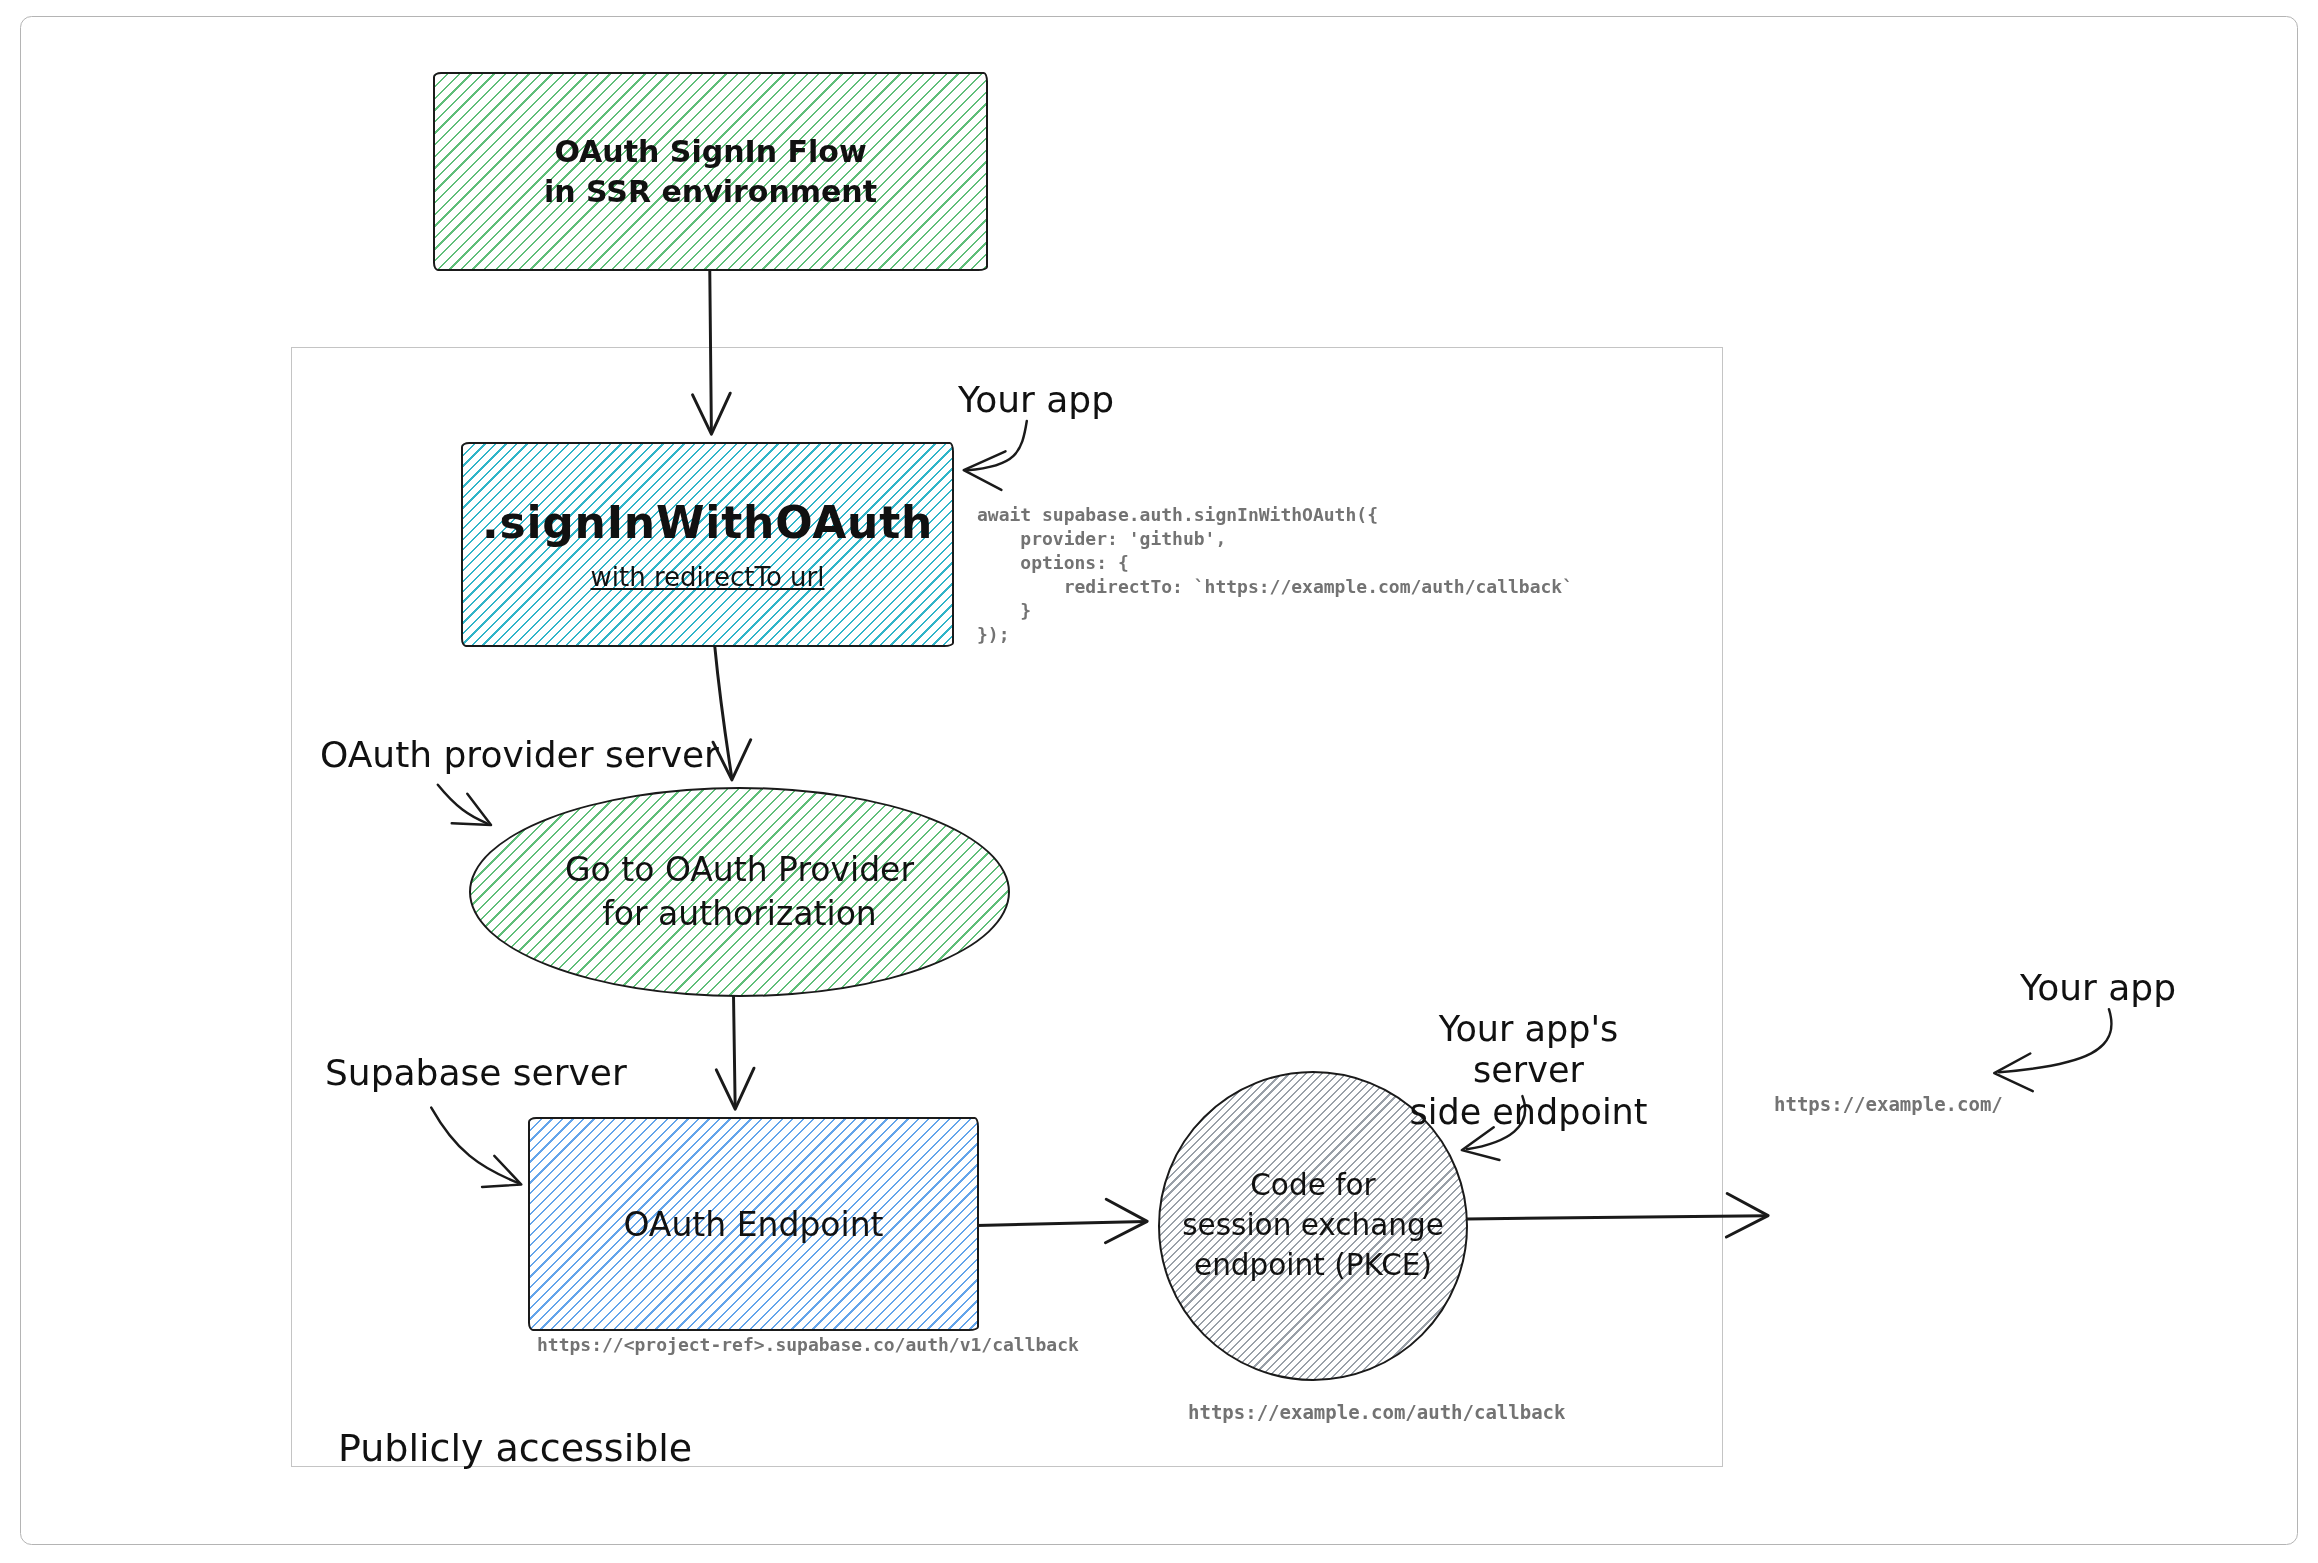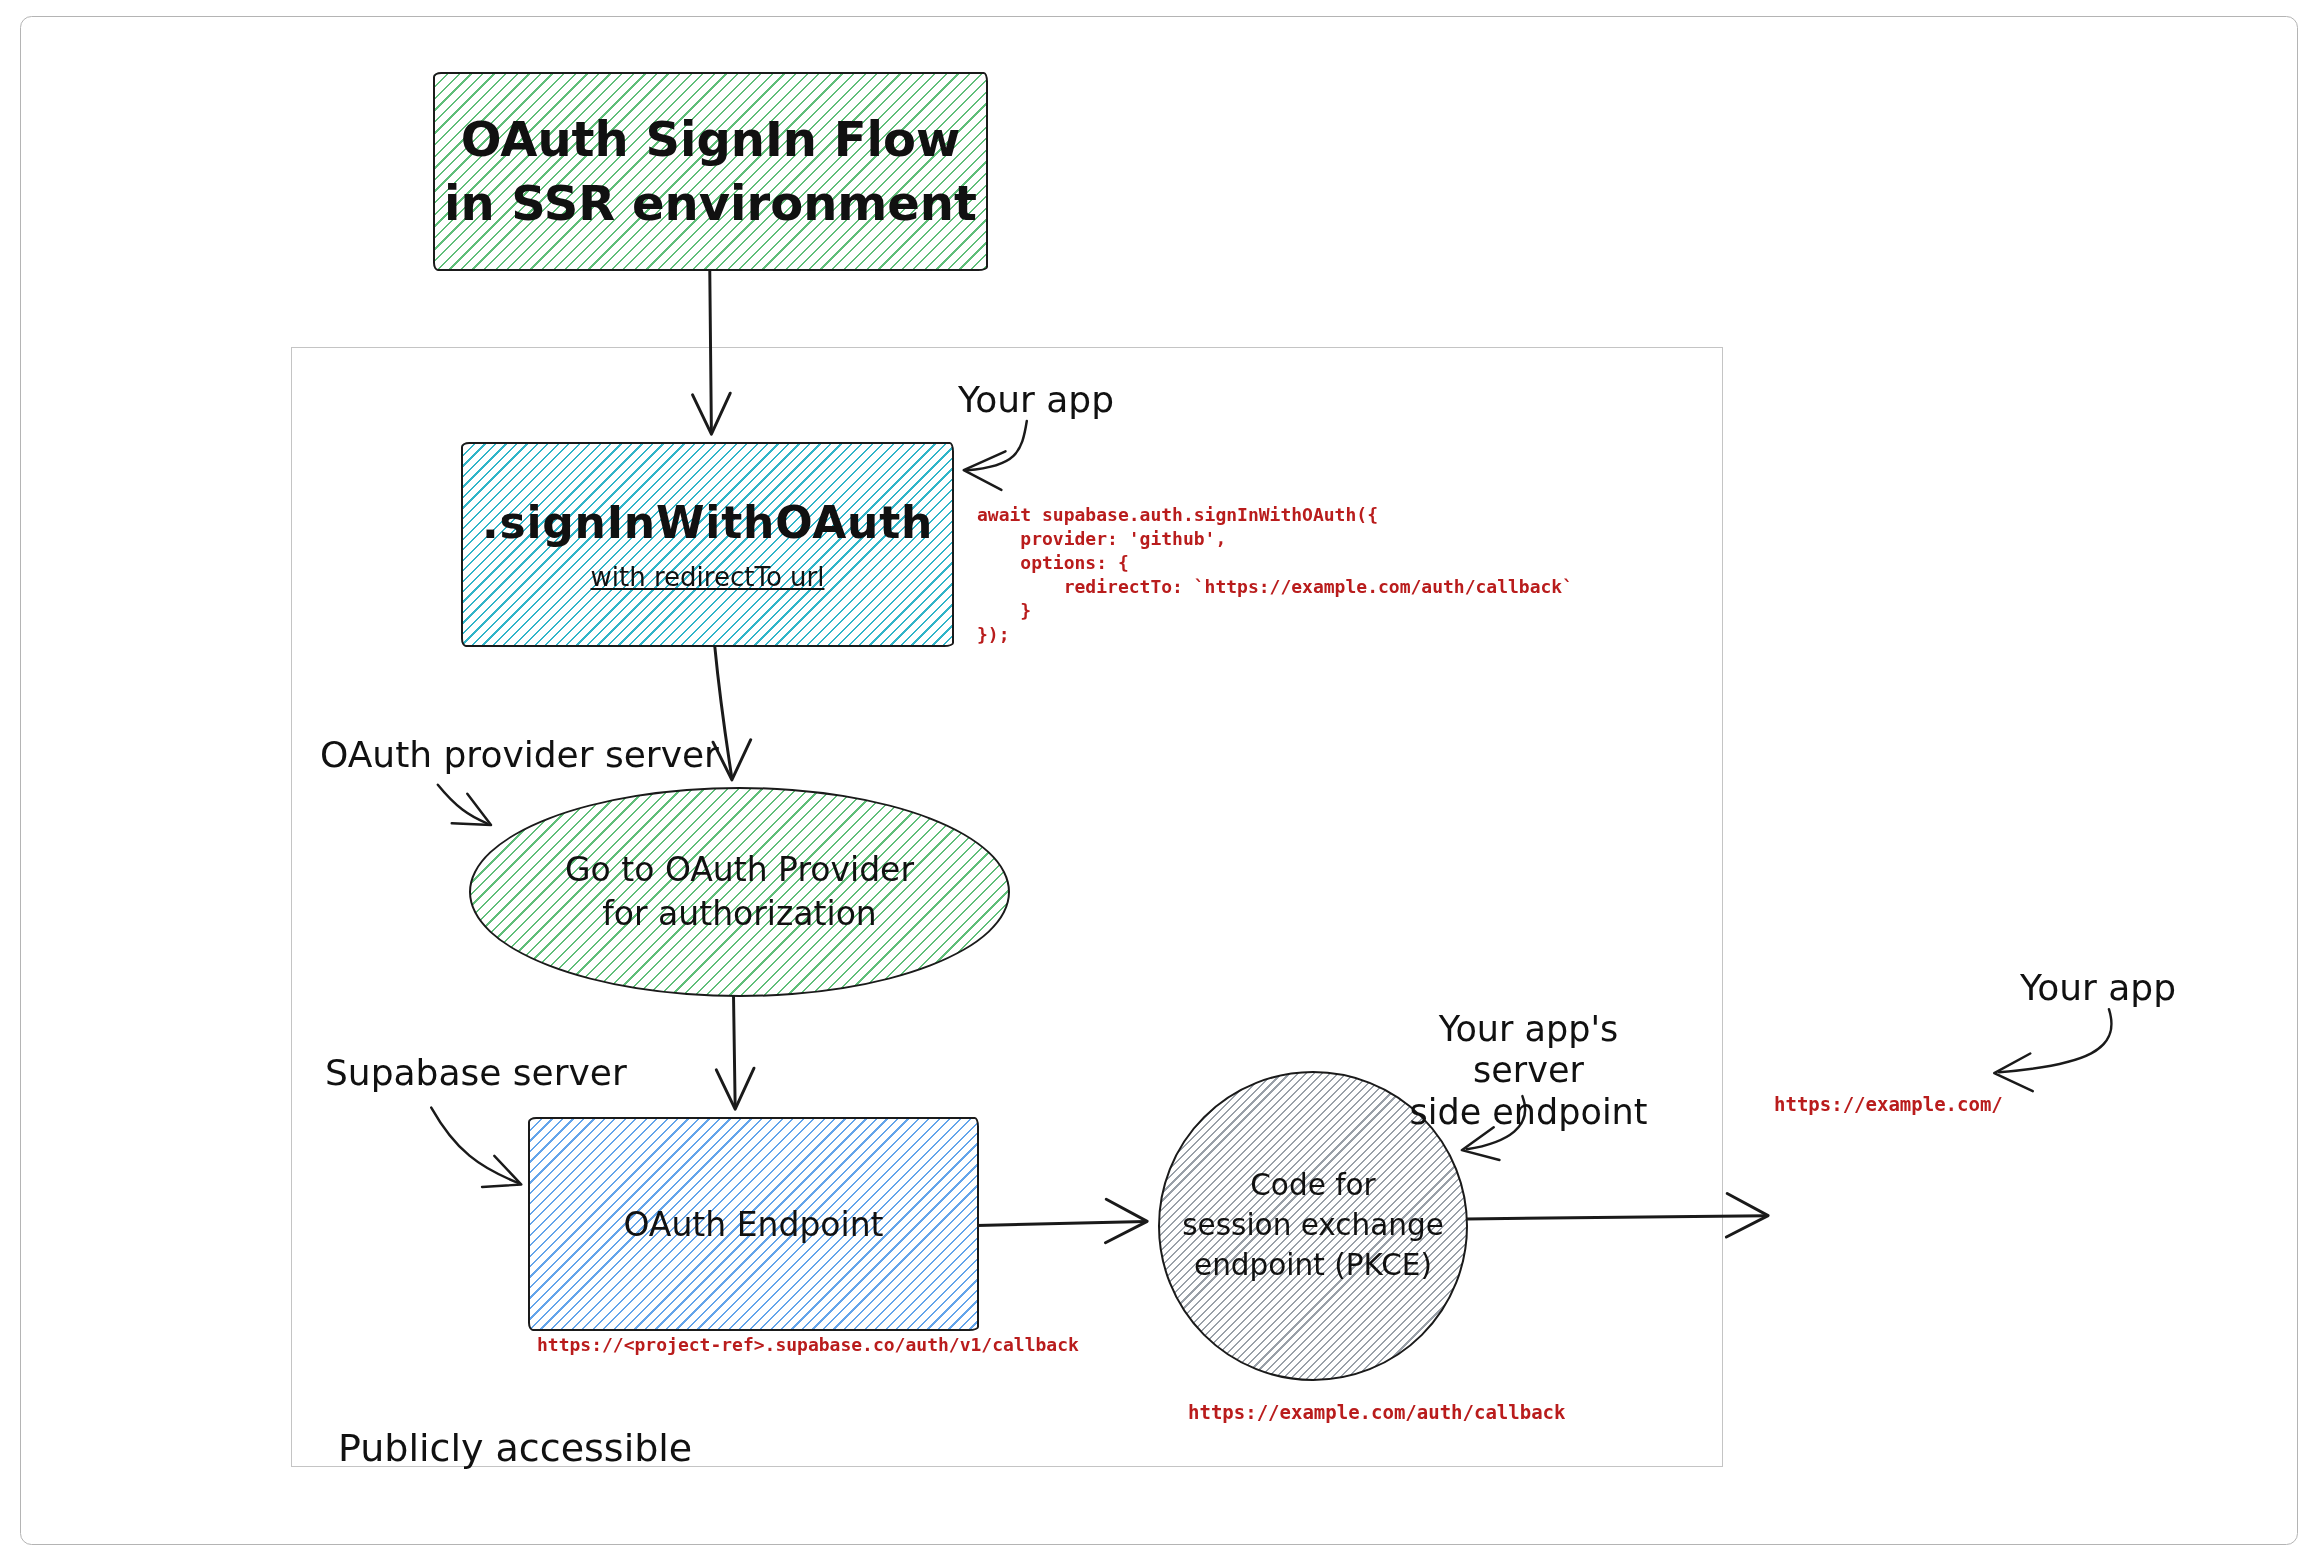--- a/index.html
+++ b/index.html
@@ -26,21 +26,21 @@
   .node{border:2.9px solid var(--stroke);display:flex;flex-direction:column;align-items:center;
         justify-content:center;text-align:center;background-color:#fff;}
   .rect-sketch{border-radius:8.2px 4.1px 9.8px 4.9px / 4.9px 9.8px 4.1px 8.2px;}
 
   .hatch-green{background-image:repeating-linear-gradient(135deg,var(--green_hatch) 0 1.6px,transparent 1.6px 8.2px);}
   .hatch-cyan {background-image:repeating-linear-gradient(135deg,var(--cyan_hatch) 0 1.6px,transparent 1.6px 7.4px);}
   .hatch-blue {background-image:repeating-linear-gradient(135deg,var(--blue_hatch) 0 1.6px,transparent 1.6px 7.4px);}
   .hatch-gray {background-image:repeating-linear-gradient(135deg,var(--gray_hatch) 0 1.5px,transparent 1.5px 5.7px);}
 
   
-  .title-box{left:433px;top:72px;width:551px;height:195px;font-size:48px;font-weight:600;line-height:1.32;}
+  .title-box{left:433px;top:72px;width:551px;height:195px;font-size:30px;font-weight:600;line-height:1.32;}
   .signin-box{left:461px;top:442px;width:489px;height:201px;}
   .signin-title{font-size:44px;font-weight:700;letter-spacing:0.8px;}
   .signin-sub{font-size:26px;margin-top:14.7px;text-decoration:underline;}
   .provider-ellipse{left:469px;top:787px;width:537px;height:206px;border-radius:50%;
                     font-size:33px;line-height:1.32;}
   .endpoint-box{left:528px;top:1117px;width:447px;height:210px;font-size:33px;}
   .pkce-circle{left:1158px;top:1071px;width:306px;height:306px;border-radius:50%;
                font-size:29.5px;line-height:1.35;}
   .protected-box{left:1774px;top:1145px;width:455px;height:215px;font-size:33px;}
 
@@ -48,21 +48,21 @@
   .label{font-size:36px;color:var(--text);white-space:nowrap;}
   .label-your-app-top{left:942px;top:379px;width:188px;text-align:center;}
   .label-oauth-provider{left:320px;top:734px;}
   .label-supabase{left:325px;top:1052px;}
   .label-publicly{left:338px;top:1426px;font-size:38px;}
   .label-app-server{left:1385px;top:1009px;width:287px;text-align:center;font-size:35px;
                     line-height:1.18;white-space:normal;}
   .label-your-app-right{left:2006px;top:967px;width:184px;text-align:center;}
 
   
-  .mono{font-family:"DejaVu Sans Mono","Liberation Mono",monospace;font-weight:600;color:#b91c1c;
+  .mono{font-family:"DejaVu Sans Mono","Liberation Mono",monospace;font-weight:600;color:#737373;
         white-space:nowrap;}
   .code-block{left:977px;top:503px;font-size:18px;line-height:24px;}
   .code-line{white-space:pre;}
   .endpoint-url{left:537px;top:1334px;font-size:18px;}
   .pkce-url{left:1188px;top:1401px;font-size:19px;}
   .protected-url{left:1774px;top:1093px;font-size:19px;}
 
   svg.arrows{left:0;top:0;width:2319px;height:1563px;pointer-events:none;}
   svg.arrows path{stroke:var(--stroke);fill:none;stroke-linecap:round;stroke-linejoin:round;}
   .flow{stroke-width:3.6px;}

